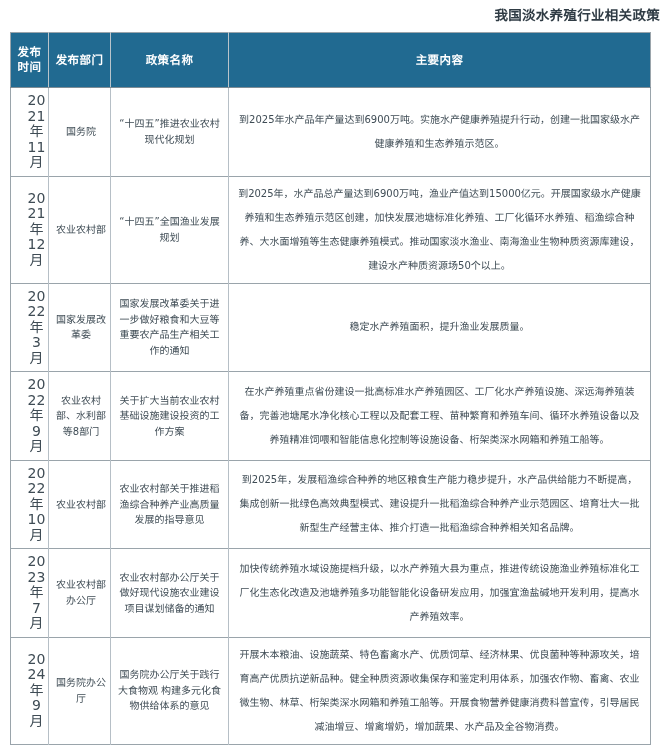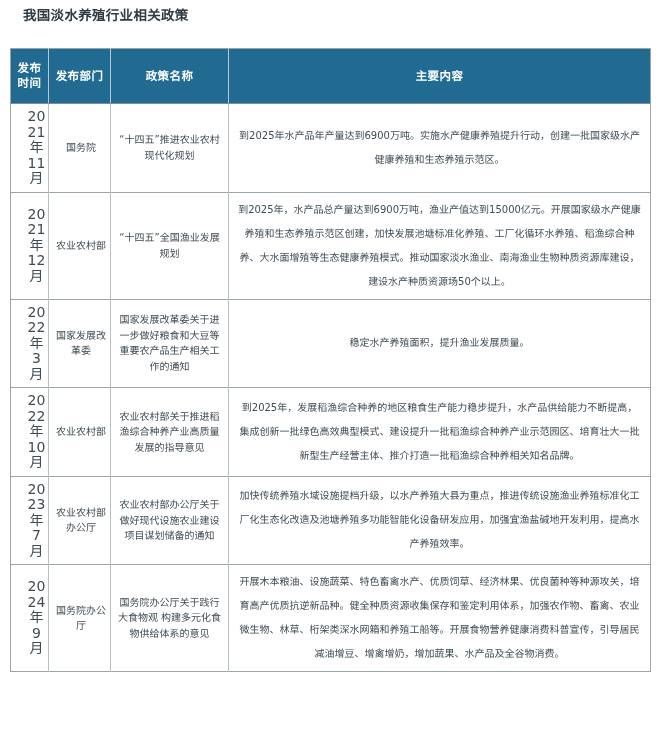--- a/index.html
+++ b/index.html
@@ -18,35 +18,35 @@
   }
 
   .page {
     position: relative;
     width: 660px;
     height: 754px;
     box-sizing: border-box;
   }
 
   .chart-title {
-    text-align: left;
+    text-align: right;
     font-size: 13.5px;
     font-weight: bold;
     color: #2f3b44;
     letter-spacing: 0.3px;
     padding-top: 6px;
     padding-bottom: 8px;
     line-height: 18px;
     height: 18px;
     margin-left: 23px;
   }
 
   .table-wrap {
     width: 640px;
-    margin: 16px auto;
+    margin: 0 auto;
     padding: 0;
   }
 
   table.policy-table {
     width: 640px;
     border-collapse: collapse;
     table-layout: fixed;
     border: 1px solid #9aa4ab;
   }
 
@@ -149,20 +149,26 @@
           <td class="cell-policy">“十四五”全国渔业发展规划</td>
           <td class="cell-main">到2025年，水产品总产量达到6900万吨，渔业产值达到15000亿元。开展国家级水产健康养殖和生态养殖示范区创建，加快发展池塘标准化养殖、工厂化循环水养殖、稻渔综合种养、大水面增殖等生态健康养殖模式。推动国家淡水渔业、南海渔业生物种质资源库建设，建设水产种质资源场50个以上。</td>
         </tr>
         <tr>
           <td class="cell-time">2022年3月</td>
           <td class="cell-dept">国家发展改革委</td>
           <td class="cell-policy">国家发展改革委关于进一步做好粮食和大豆等重要农产品生产相关工作的通知</td>
           <td class="cell-main short">稳定水产养殖面积，提升渔业发展质量。</td>
         </tr>
         <tr>
+          <td class="cell-time">2022年9月</td>
+          <td class="cell-dept">农业农村部、水利部等8部门</td>
+          <td class="cell-policy">关于扩大当前农业农村基础设施建设投资的工作方案</td>
+          <td class="cell-main">在水产养殖重点省份建设一批高标准水产养殖园区、工厂化水产养殖设施、深远海养殖装备，完善池塘尾水净化核心工程以及配套工程、苗种繁育和养殖车间、循环水养殖设备以及养殖精准饲喂和智能信息化控制等设施设备、桁架类深水网箱和养殖工船等。</td>
+        </tr>
+        <tr>
           <td class="cell-time">2022年10月</td>
           <td class="cell-dept">农业农村部</td>
           <td class="cell-policy">农业农村部关于推进稻渔综合种养产业高质量发展的指导意见</td>
           <td class="cell-main">到2025年，发展稻渔综合种养的地区粮食生产能力稳步提升，水产品供给能力不断提高，集成创新一批绿色高效典型模式、建设提升一批稻渔综合种养产业示范园区、培育壮大一批新型生产经营主体、推介打造一批稻渔综合种养相关知名品牌。</td>
         </tr>
         <tr>
           <td class="cell-time">2023年7月</td>
           <td class="cell-dept">农业农村部办公厅</td>
           <td class="cell-policy">农业农村部办公厅关于做好现代设施农业建设项目谋划储备的通知</td>
           <td class="cell-main">加快传统养殖水域设施提档升级，以水产养殖大县为重点，推进传统设施渔业养殖标准化工厂化生态化改造及池塘养殖多功能智能化设备研发应用，加强宜渔盐碱地开发利用，提高水产养殖效率。</td>

